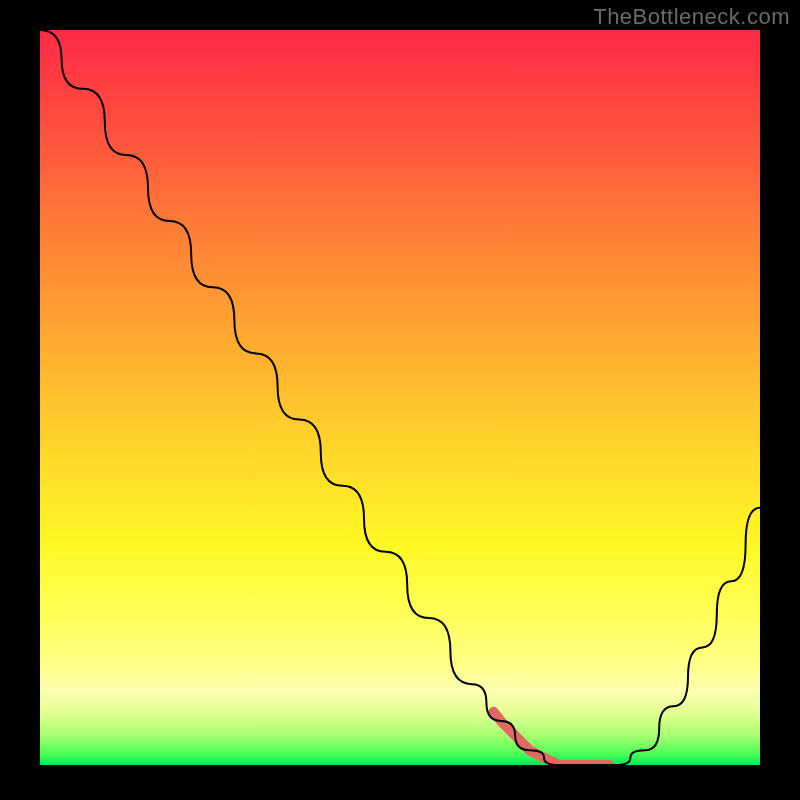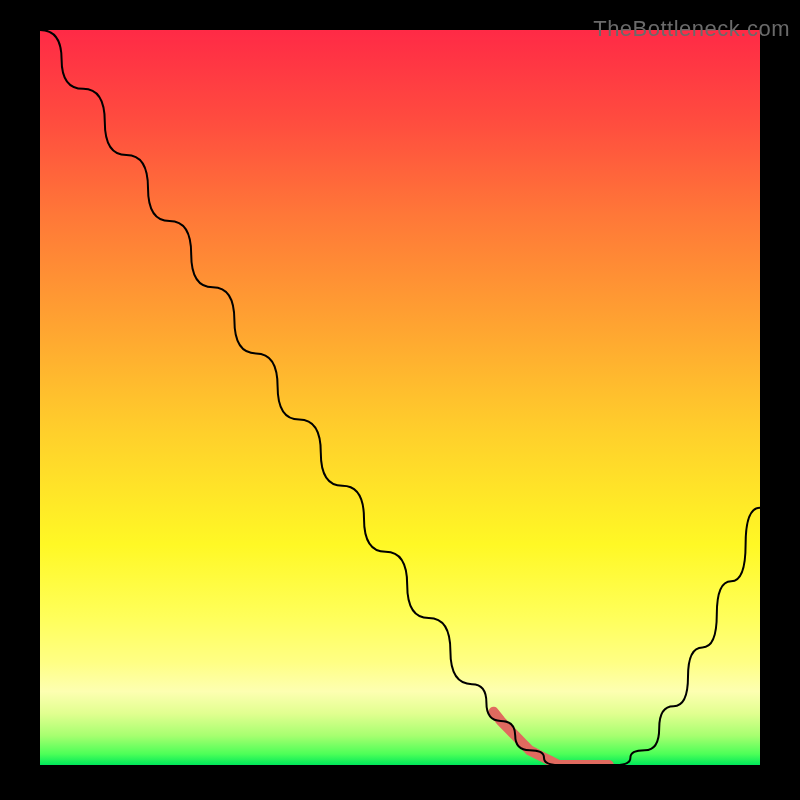--- a/index.html
+++ b/index.html
@@ -18,21 +18,20 @@
   }
   .watermark {
     position: absolute;
     top: 4px;
     right: 10px;
     color: #6a6a6a;
     font-size: 22px;
     font-weight: 400;
     letter-spacing: 0.5px;
     z-index: 3;
-    margin-top: 12px;
   }
   .plot {
     position: absolute;
     left: 40px;
     top: 30px;
     width: 720px;
     height: 735px;
     background: linear-gradient(
       to bottom,
       #ff2a46 0%,

